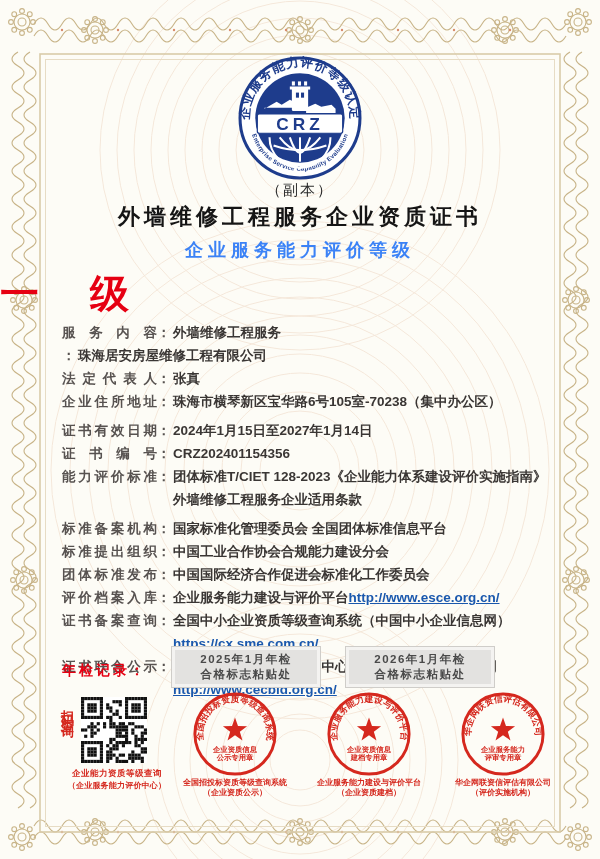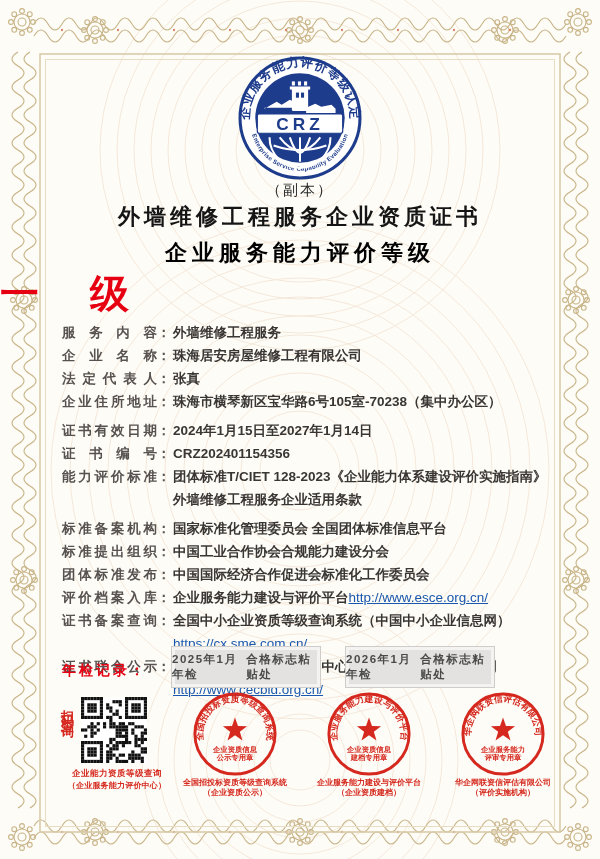--- a/index.html
+++ b/index.html
@@ -9,38 +9,38 @@
 
   #bg-svg{position:absolute;left:0;top:0;width:600px;height:859px;pointer-events:none;}
 
   .logo-wrap{position:absolute;top:56px;left:50%;transform:translateX(-50%);width:124px;height:124px;}
 
   .copy-label{position:absolute;top:181px;left:0;width:100%;text-align:center;
     font-size:15px;font-weight:400;color:#2b2b2b;letter-spacing:2px;}
   .cert-title{position:absolute;top:202px;left:0;width:100%;text-align:center;
     font-size:22px;font-weight:800;color:#151515;letter-spacing:4px;}
   .cert-subtitle{position:absolute;top:238px;left:0;width:100%;text-align:center;
-    font-size:22px;font-weight:800;color:#000000;letter-spacing:5px;}
+    font-size:18px;font-weight:800;color:#3b82f6;letter-spacing:5px;}
   .grade{position:absolute;top:267px;left:0;width:100%;
     font-size:39px;font-weight:800;color:#e60012;letter-spacing:6px;}
 
   .fields{position:absolute;top:321px;left:62px;right:48px;}
   .frow{display:flex;align-items:flex-start;font-size:13.5px;line-height:23px;}
   .frow.gap{margin-top:6px;}
   .flbl{flex:0 0 95px;color:#575250;font-weight:700;text-align:justify;text-align-last:justify;}
   .fcolon{flex:0 0 16px;color:#575250;font-weight:700;}
   .fval{flex:1;color:#3a3634;font-weight:700;}
-  .lnk{color:#1a58ad;font-weight:400;text-decoration:underline;}
+  .lnk{color:#1a58ad;font-weight:700;text-decoration:underline;}
   .lnk-line{display:block;}
 
   .annual{position:absolute;top:646px;left:62px;right:64px;display:flex;align-items:center;}
   .annual-label{font-size:14px;font-weight:800;color:#e60012;letter-spacing:3px;margin-top:8px;}
   .annual-boxes{display:flex;margin-left:24px;gap:24px;}
   .abox{width:148px;height:40px;background:#e3e2e0;border:1px solid #cfcdc9;
-    box-shadow:inset 0 0 0 3px #f4f3f1;display:flex;flex-direction:row;
+    box-shadow:inset 0 0 0 3px #f4f3f1;display:flex;flex-direction:column;
     align-items:center;justify-content:center;}
   .abox span{font-size:11.5px;font-weight:700;color:#4a4a4a;letter-spacing:1.5px;line-height:15px;}
 
   .qr-block{position:absolute;top:697px;left:58px;width:118px;}
   .qr-row{display:flex;align-items:flex-start;}
   .qr-side-label{writing-mode:vertical-rl;text-orientation:upright;font-size:13px;font-weight:800;
     color:#d5281e;letter-spacing:5px;margin-right:5px;margin-top:2px;}
   .qr-captions{margin-top:5px;text-align:center;width:118px;}
   .qr-cap1{font-size:8.5px;color:#d5281e;font-weight:700;letter-spacing:.5px;}
   .qr-cap2{font-size:8px;color:#d5281e;font-weight:700;letter-spacing:.2px;}
@@ -308,21 +308,20 @@
   <div class="cert-subtitle">企业服务能力评价等级</div>
   <div class="grade">一　级</div>
 
   <div class="fields" id="fields">
       <div class="frow">
         <span class="flbl">服务内容</span>
         <span class="fcolon">：</span>
         <span class="fval">外墙维修工程服务</span>
       </div>
       <div class="frow">
-        <span class="flbl">企业名称</span>
         <span class="fcolon">：</span>
         <span class="fval">珠海居安房屋维修工程有限公司</span>
       </div>
       <div class="frow">
         <span class="flbl">法定代表人</span>
         <span class="fcolon">：</span>
         <span class="fval">张真</span>
       </div>
       <div class="frow">
         <span class="flbl">企业住所地址</span>

